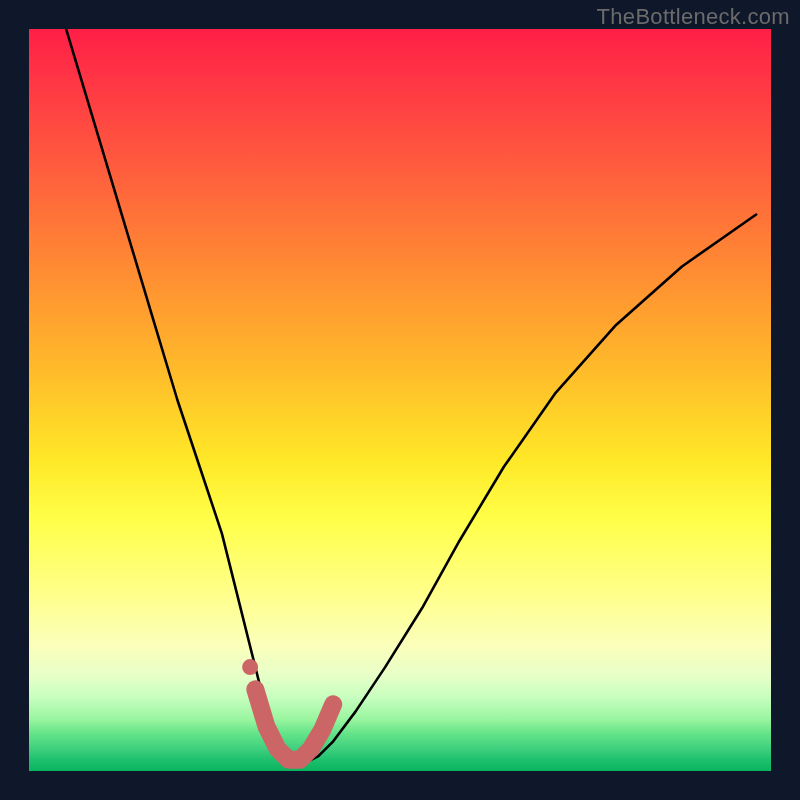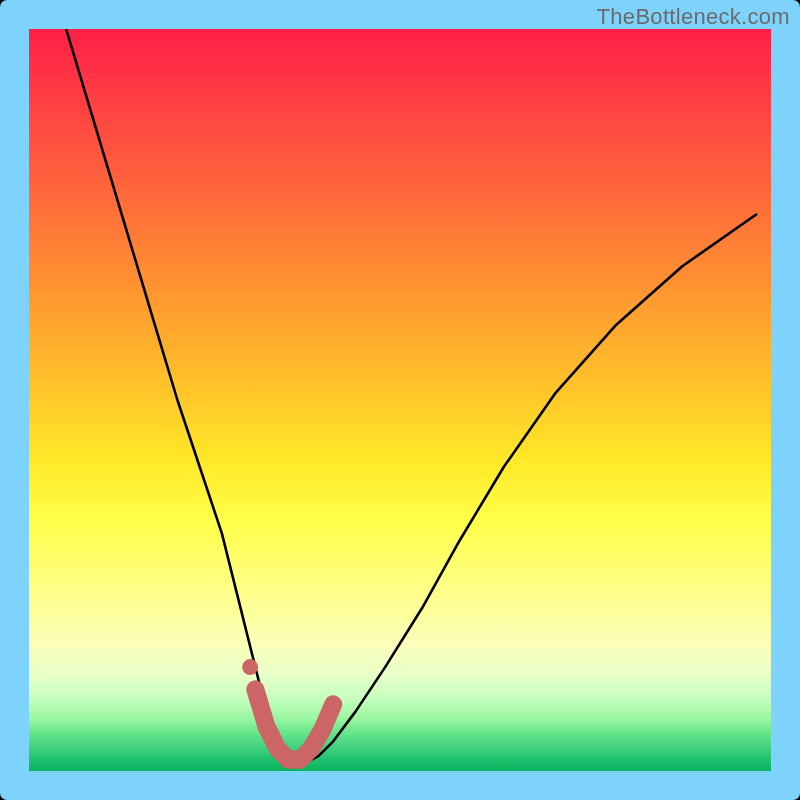--- a/index.html
+++ b/index.html
@@ -10,22 +10,21 @@
     background: #000;
     overflow: hidden;
     font-family: Arial, Helvetica, sans-serif;
   }
   .frame {
     position: absolute;
     left: 0;
     top: 0;
     width: 800px;
     height: 800px;
-    background: #7dd3fc;
-    border-radius: 7px;
+    background: #0f172a;
   }
   .plot-area {
     position: absolute;
     left: 29px;
     top: 29px;
     width: 742px;
     height: 742px;
     overflow: hidden;
   }
   .gradient {

